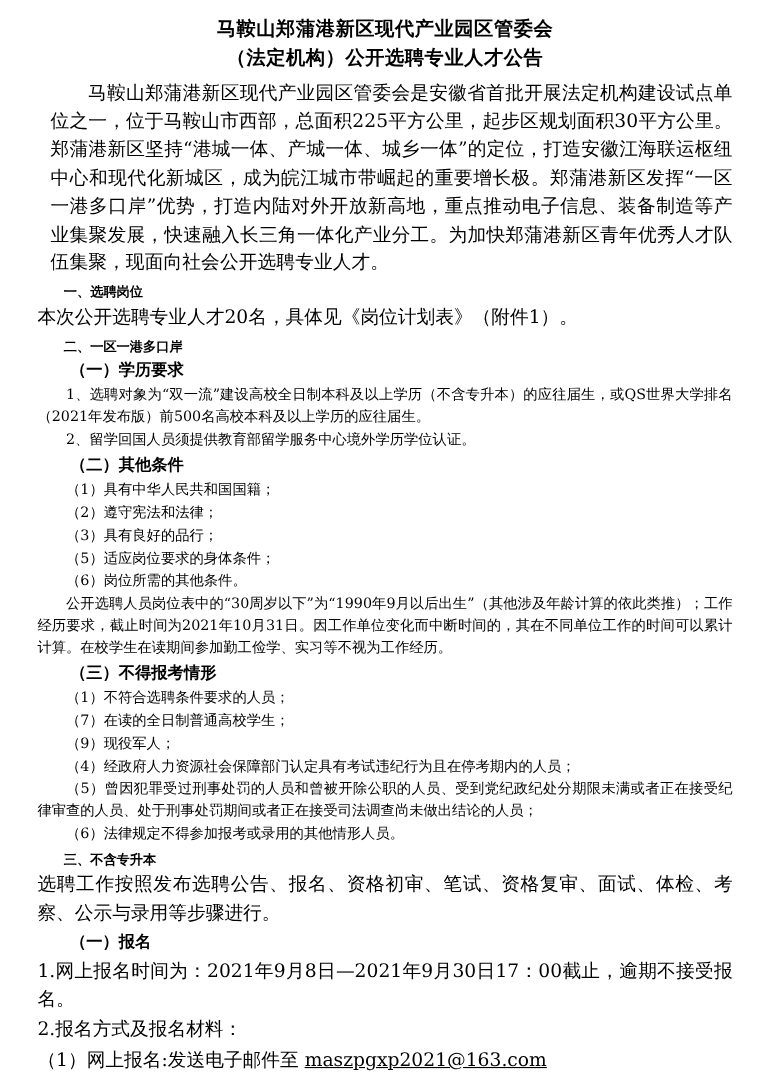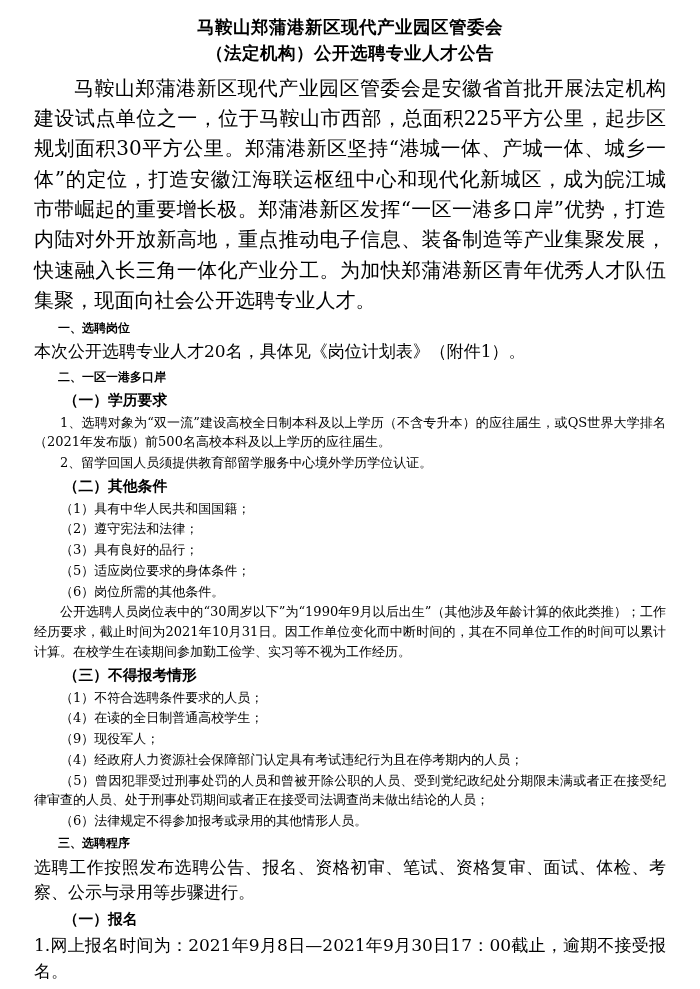--- a/index.html
+++ b/index.html
@@ -25,25 +25,25 @@
     font-size: 17.5px;
     font-weight: bold;
     line-height: 1.5;
     letter-spacing: 0.5px;
     margin: 2px 0 0 0;
   }
   .doc-title .line2 {
     display: block;
   }
   .body-text {
-    font-size: 20px;
+    font-size: 17px;
     line-height: 1.52;
     text-align: justify;
     text-justify: inter-ideograph;
-    margin: 6px 0 0 0;
+    margin: 6px 0 0 12px;
     letter-spacing: 0.1px;
   }
   .indent2 {
     text-indent: 2em;
   }
   .heading {
     font-size: 12px;
     font-weight: bold;
     line-height: 1.55;
     margin: 3px 0 0 0;
@@ -100,27 +100,27 @@
   <p class="subheading">（二）其他条件</p>
   <p class="list-item">（1）具有中华人民共和国国籍；</p>
   <p class="list-item">（2）遵守宪法和法律；</p>
   <p class="list-item">（3）具有良好的品行；</p>
   <p class="list-item">（5）适应岗位要求的身体条件；</p>
   <p class="list-item">（6）岗位所需的其他条件。</p>
   <p class="list-item">公开选聘人员岗位表中的“30周岁以下”为“1990年9月以后出生”（其他涉及年龄计算的依此类推）；工作经历要求，截止时间为2021年10月31日。因工作单位变化而中断时间的，其在不同单位工作的时间可以累计计算。在校学生在读期间参加勤工俭学、实习等不视为工作经历。</p>
 
   <p class="subheading">（三）不得报考情形</p>
   <p class="list-item">（1）不符合选聘条件要求的人员；</p>
-  <p class="list-item">（4）在读的全日制普通高校学生；</p>
+  <p class="list-item">（7）在读的全日制普通高校学生；</p>
   <p class="list-item">（9）现役军人；</p>
   <p class="list-item">（4）经政府人力资源社会保障部门认定具有考试违纪行为且在停考期内的人员；</p>
   <p class="list-item">（5）曾因犯罪受过刑事处罚的人员和曾被开除公职的人员、受到党纪政纪处分期限未满或者正在接受纪律审查的人员、处于刑事处罚期间或者正在接受司法调查尚未做出结论的人员；</p>
   <p class="list-item">（6）法律规定不得参加报考或录用的其他情形人员。</p>
 
-  <p class="heading">三、选聘程序</p>
+  <p class="heading">三、不含专升本</p>
   <p class="plain">选聘工作按照发布选聘公告、报名、资格初审、笔试、资格复审、面试、体检、考察、公示与录用等步骤进行。</p>
 
   <p class="subheading">（一）报名</p>
   <p class="plain">1.网上报名时间为：2021年9月8日—2021年9月30日17：00截止，逾期不接受报名。</p>
   <p class="plain">2.报名方式及报名材料：</p>
 
   <p class="plain">
     <span>（1）网上报名:发送电子邮件至 </span><a class="email-link" href="#">maszpgxp2021@163.com</a>
   </p>
 

